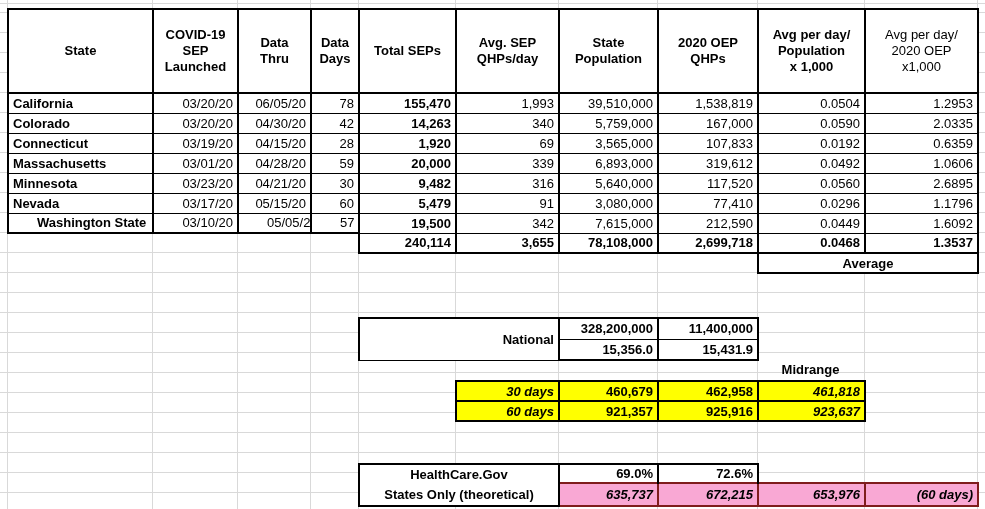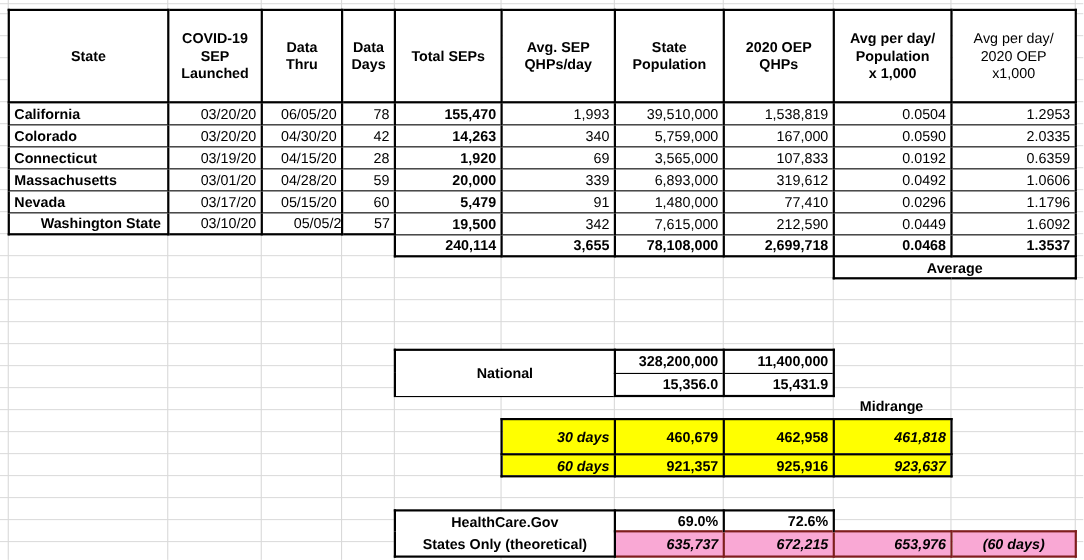--- a/index.html
+++ b/index.html
@@ -31,21 +31,21 @@
     white-space: pre-line; text-align: center; font-weight: bold; line-height: 1.25;
   }
   .t-main tr.hdr th.nb { font-weight: normal; }
   .t-main td.g, .t-main tr.avg td.g { border: none; background: transparent; }
   .t-main tr.last td.edge { border-bottom-width: 2px; padding-left: 28px; }
   .t-main tr.totals td.v { border-bottom-width: 2px; font-weight: bold; }
   .t-main tr.avg td.v { border: 2px solid #000; font-weight: bold; text-align: center; }
 
   .l { text-align: left; }
   .r { text-align: right; }
-  .c { text-align: center; }
+  .c { text-align: right; }
   .b { font-weight: bold; }
   .i { font-style: italic; }
 
   
   .t-nat td { border: 1px solid #000; border-left-width: 2px; border-right-width: 2px; background: #fff; font-weight: bold; }
   .t-nat tr:first-child td { border-top-width: 2px; }
   .t-nat tr:last-child td { border-bottom-width: 2px; }
 
   
   .midrange {
@@ -165,27 +165,39 @@
       <td class="r">04/28/20</td>
       <td class="r">59</td>
       <td class="r b">20,000</td>
       <td class="r">339</td>
       <td class="r">6,893,000</td>
       <td class="r">319,612</td>
       <td class="r">0.0492</td>
       <td class="r">1.0606</td>
     </tr>
     <tr style="height:20px">
+      <td class="l b">Minnesota</td>
+      <td class="r">03/23/20</td>
+      <td class="r">04/21/20</td>
+      <td class="r">30</td>
+      <td class="r b">9,482</td>
+      <td class="r">316</td>
+      <td class="r">5,640,000</td>
+      <td class="r">117,520</td>
+      <td class="r">0.0560</td>
+      <td class="r">2.6895</td>
+    </tr>
+    <tr style="height:20px">
       <td class="l b">Nevada</td>
       <td class="r">03/17/20</td>
       <td class="r">05/15/20</td>
       <td class="r">60</td>
       <td class="r b">5,479</td>
       <td class="r">91</td>
-      <td class="r">1,480,000</td>
+      <td class="r">3,080,000</td>
       <td class="r">77,410</td>
       <td class="r">0.0296</td>
       <td class="r">1.1796</td>
     </tr>
     <tr class="last" style="height:20px">
       <td class="l b edge">Washington State</td>
       <td class="r edge">03/10/20</td>
       <td class="r edge">05/05/20</td>
       <td class="r edge">57</td>
       <td class="r b">19,500</td>
@@ -244,21 +256,21 @@
   <div class="midrange">Midrange</div>
 
   <table class="t-proj" style="left:455px; top:380px; width:409px">
     <colgroup>
         <col style="width:103px">
         <col style="width:99px">
         <col style="width:100px">
         <col style="width:107px">
       </colgroup>
     <tbody>
-        <tr style="height:32px">
+        <tr style="height:20px">
       <td class="r i">30 days</td>
       <td class="r">460,679</td>
       <td class="r">462,958</td>
       <td class="r i">461,818</td>
     </tr>
     <tr style="height:20px">
       <td class="r i">60 days</td>
       <td class="r">921,357</td>
       <td class="r">925,916</td>
       <td class="r i">923,637</td>

